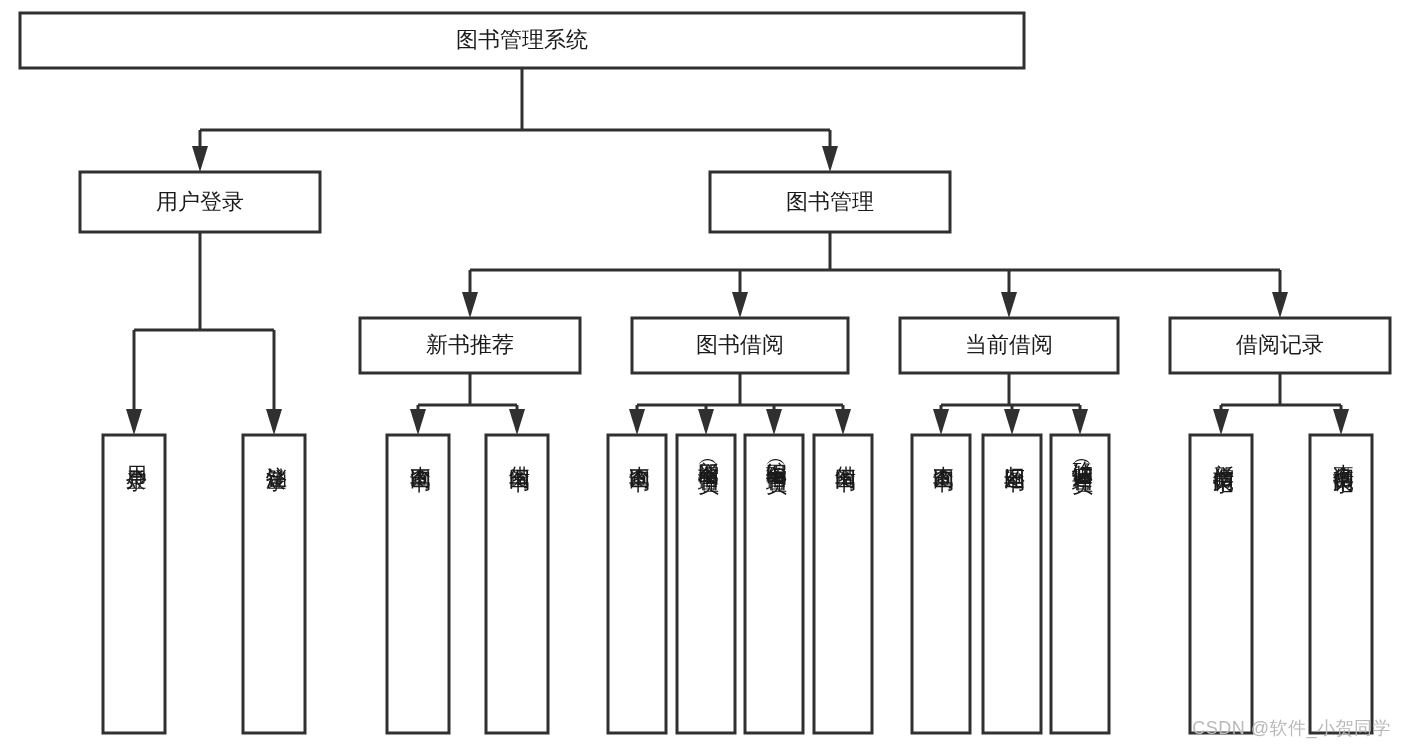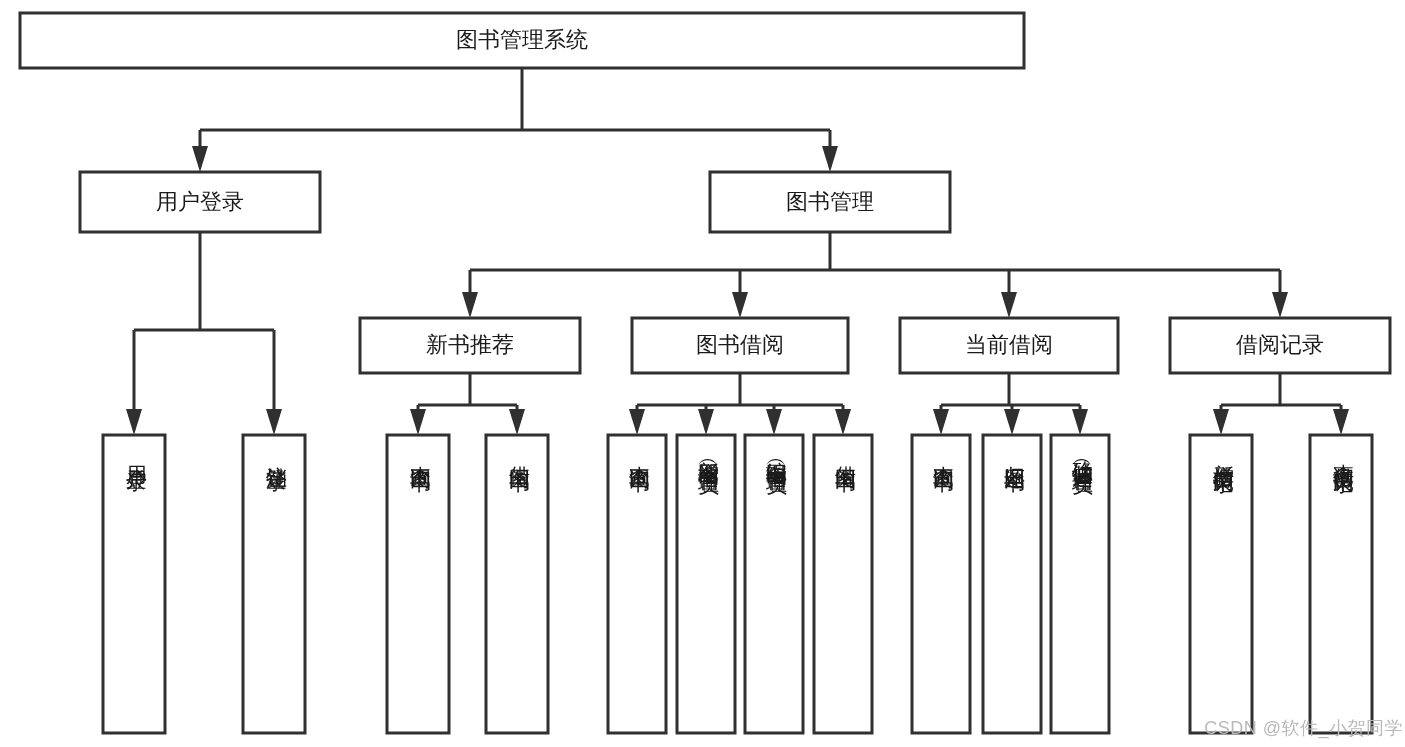--- a/index.html
+++ b/index.html
@@ -46,21 +46,21 @@
     dominant-baseline: middle;
   }
   .node-label.vertical {
     font-size: 21px;
     writing-mode: vertical-rl;
     text-orientation: upright;
     letter-spacing: 2px;
   }
   .watermark {
     position: absolute;
-    right: 2px;
+    right: 14px;
     bottom: 6px;
     font-family: "Liberation Sans", "DejaVu Sans", sans-serif;
     font-size: 18px;
     color: #b9b9b9;
     white-space: nowrap;
     letter-spacing: 0.5px;
     pointer-events: none;
   }
 </style>
 </head>

